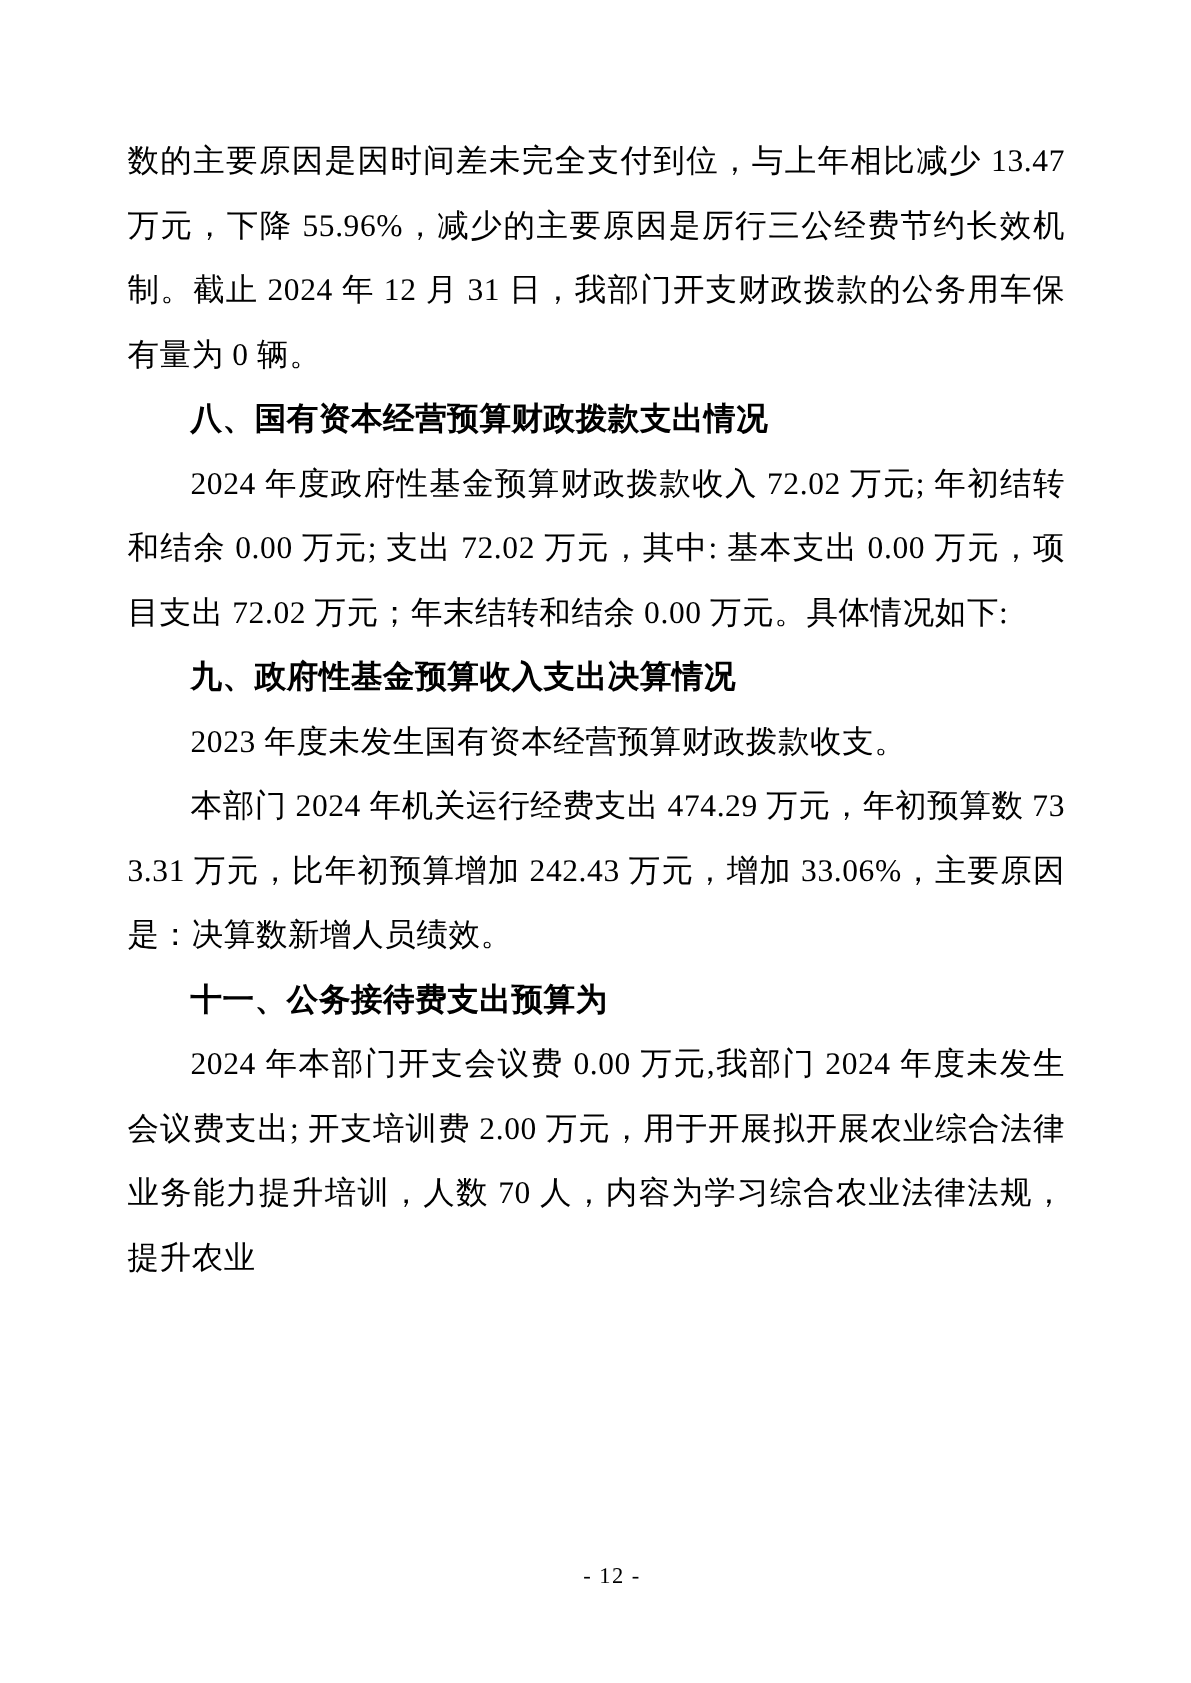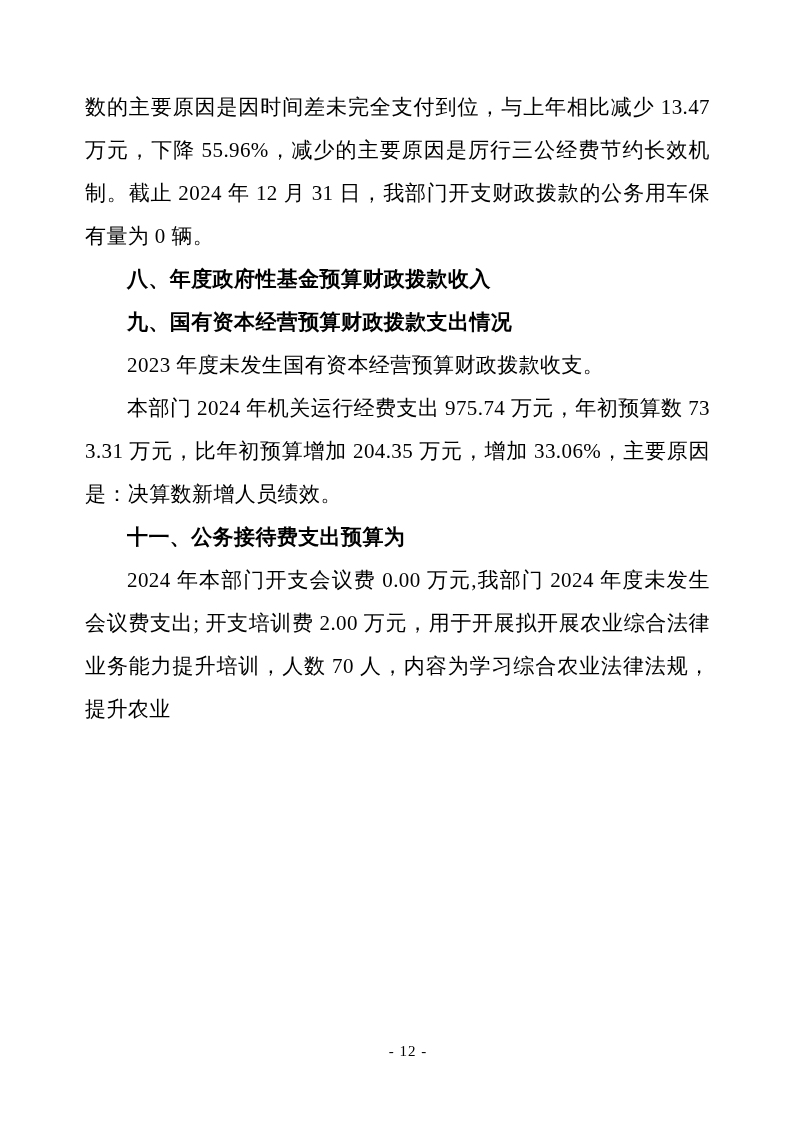--- a/index.html
+++ b/index.html
@@ -48,29 +48,30 @@
 </style>
 </head>
 <body>
 
 <div class="page">
   <div class="content">
 
     <p class="para no-indent">数的主要原因是因时间差未完全支付到位，与上年相比减少 13.47 万元，下降 55.96%，减少的主要原因是厉行三公经费节约长效机制。截止 2024 年 12 月 31 日，我部门开支财政拨款的公务用车保有量为 0 辆。</p>
 
 
-    <h3 class="heading">八、年度政府性基金预算财政拨款收入</h3>
+    <h3 class="heading">八、国有资本经营预算财政拨款支出情况</h3>
 
+    <p class="para">2024 年度政府性基金预算财政拨款收入 72.02 万元; 年初结转和结余 0.00 万元; 支出 72.02 万元，其中: 基本支出 0.00 万元，项目支出 72.02 万元；年末结转和结余 0.00 万元。具体情况如下:</p>
 
-    <h3 class="heading">九、国有资本经营预算财政拨款支出情况</h3>
+    <h3 class="heading">九、政府性基金预算收入支出决算情况</h3>
 
     <p class="para">2023 年度未发生国有资本经营预算财政拨款收支。</p>
 
 
-    <p class="para">本部门 2024 年机关运行经费支出 975.74 万元，年初预算数 733.31 万元，比年初预算增加 204.35 万元，增加 33.06%，主要原因是：决算数新增人员绩效。</p>
+    <p class="para">本部门 2024 年机关运行经费支出 474.29 万元，年初预算数 733.31 万元，比年初预算增加 242.43 万元，增加 33.06%，主要原因是：决算数新增人员绩效。</p>
 
     <h3 class="heading">十一、公务接待费支出预算为</h3>
 
     <p class="para">2024 年本部门开支会议费 0.00 万元,我部门 2024 年度未发生会议费支出; 开支培训费 2.00 万元，用于开展拟开展农业综合法律业务能力提升培训，人数 70 人，内容为学习综合农业法律法规，提升农业</p>
 
   </div>
 
   <div class="footer">- 12 -</div>
 </div>
 

